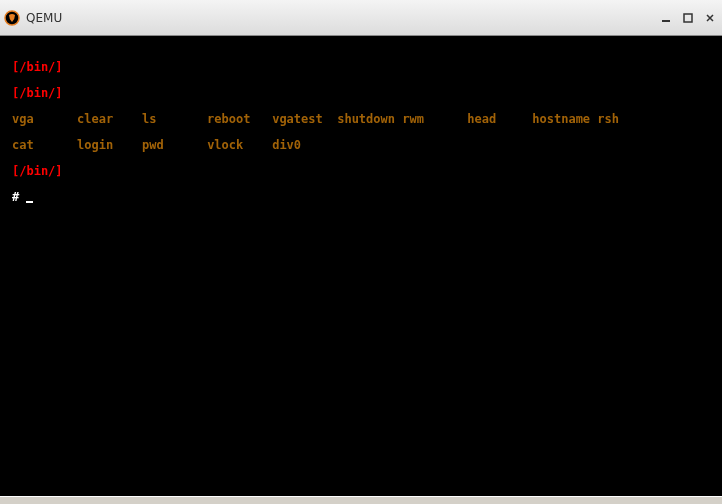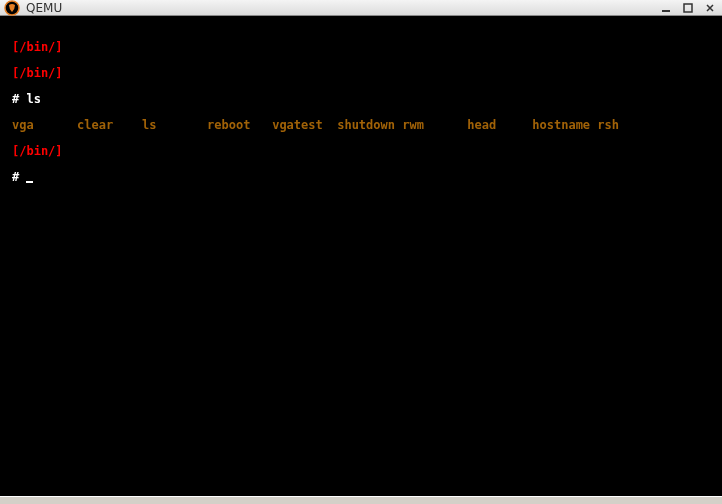--- a/index.html
+++ b/index.html
@@ -6,21 +6,21 @@
     body {
       background: #d4d0c8;
       font-family: sans-serif;
       width: 722px;
       height: 504px;
       overflow: hidden;
       display: flex;
       flex-direction: column;
     }
     .titlebar {
-      height: 16px;
+      height: 36px;
       background: linear-gradient(to bottom, #f4f4f4, #dcdcdc);
       border-bottom: 1px solid #888;
       display: flex;
       align-items: center;
       padding: 0 4px;
       font-size: 12px;
       color: #333;
     }
     .app-icon {
       width: 16px;
@@ -103,21 +103,21 @@
       <svg width="10" height="10" viewBox="0 0 10 10">
           <path d="M2 2 L8 8 M8 2 L2 8" stroke="#333" stroke-width="1.5"></path>
         </svg>
     </span>
   </div>
 </div>
 
 <div class="terminal">
 <div class="line"><span class="red">[/bin/]</span></div>
 <div class="line"><span class="red">[/bin/]</span></div>
-<div class="line"><span class="white">#</span><span class="white"> </span><span class="white">ls</span></div>
 <div class="line"><span class="green">vga</span><span class="green">      </span><span class="green">clear</span><span class="green">    </span><span class="green">ls</span><span class="green">       </span><span class="green">reboot</span><span class="green">   </span><span class="green">vgatest</span><span class="green">  </span><span class="green">shutdown</span><span class="green"> </span><span class="green">rwm</span><span class="green">      </span><span class="green">head</span><span class="green">     </span><span class="green">hostname</span><span class="green"> </span><span class="green">rsh</span></div>
+<div class="line"><span class="green">cat</span><span class="green">      </span><span class="green">login</span><span class="green">    </span><span class="green">pwd</span><span class="green">      </span><span class="green">vlock</span><span class="green">    </span><span class="green">div0</span></div>
 <div class="line"><span class="red">[/bin/]</span></div>
 <div class="line"><span class="white">#</span><span class="white"> </span><span class="cursor"></span></div>
 </div>
 
 <div class="statusbar">
   
 </div>
 
 </body></html>

